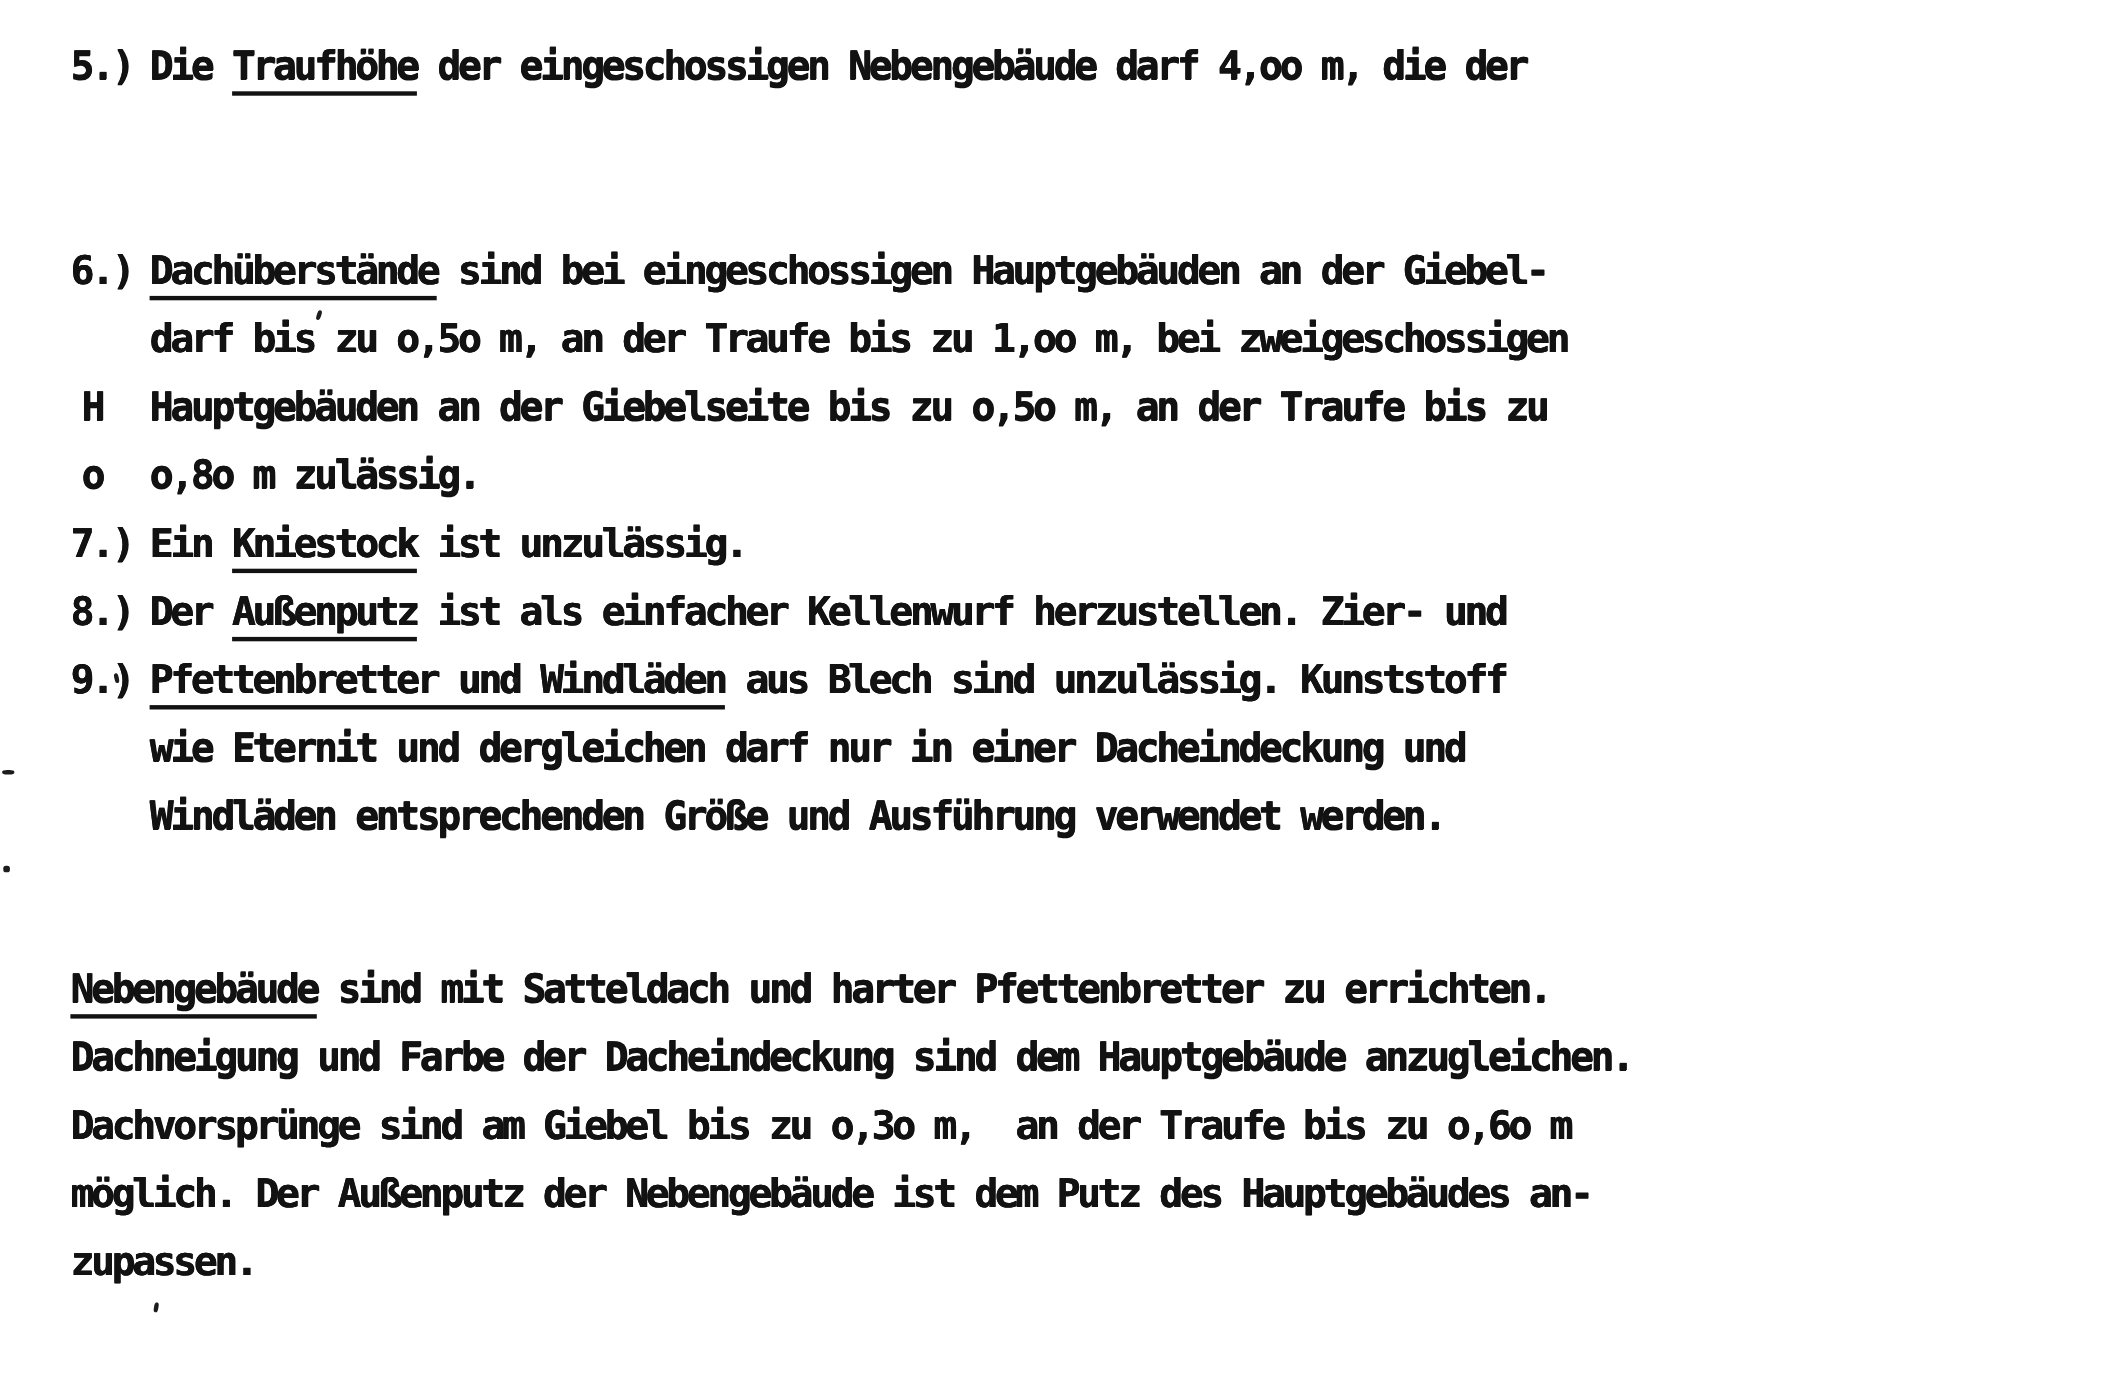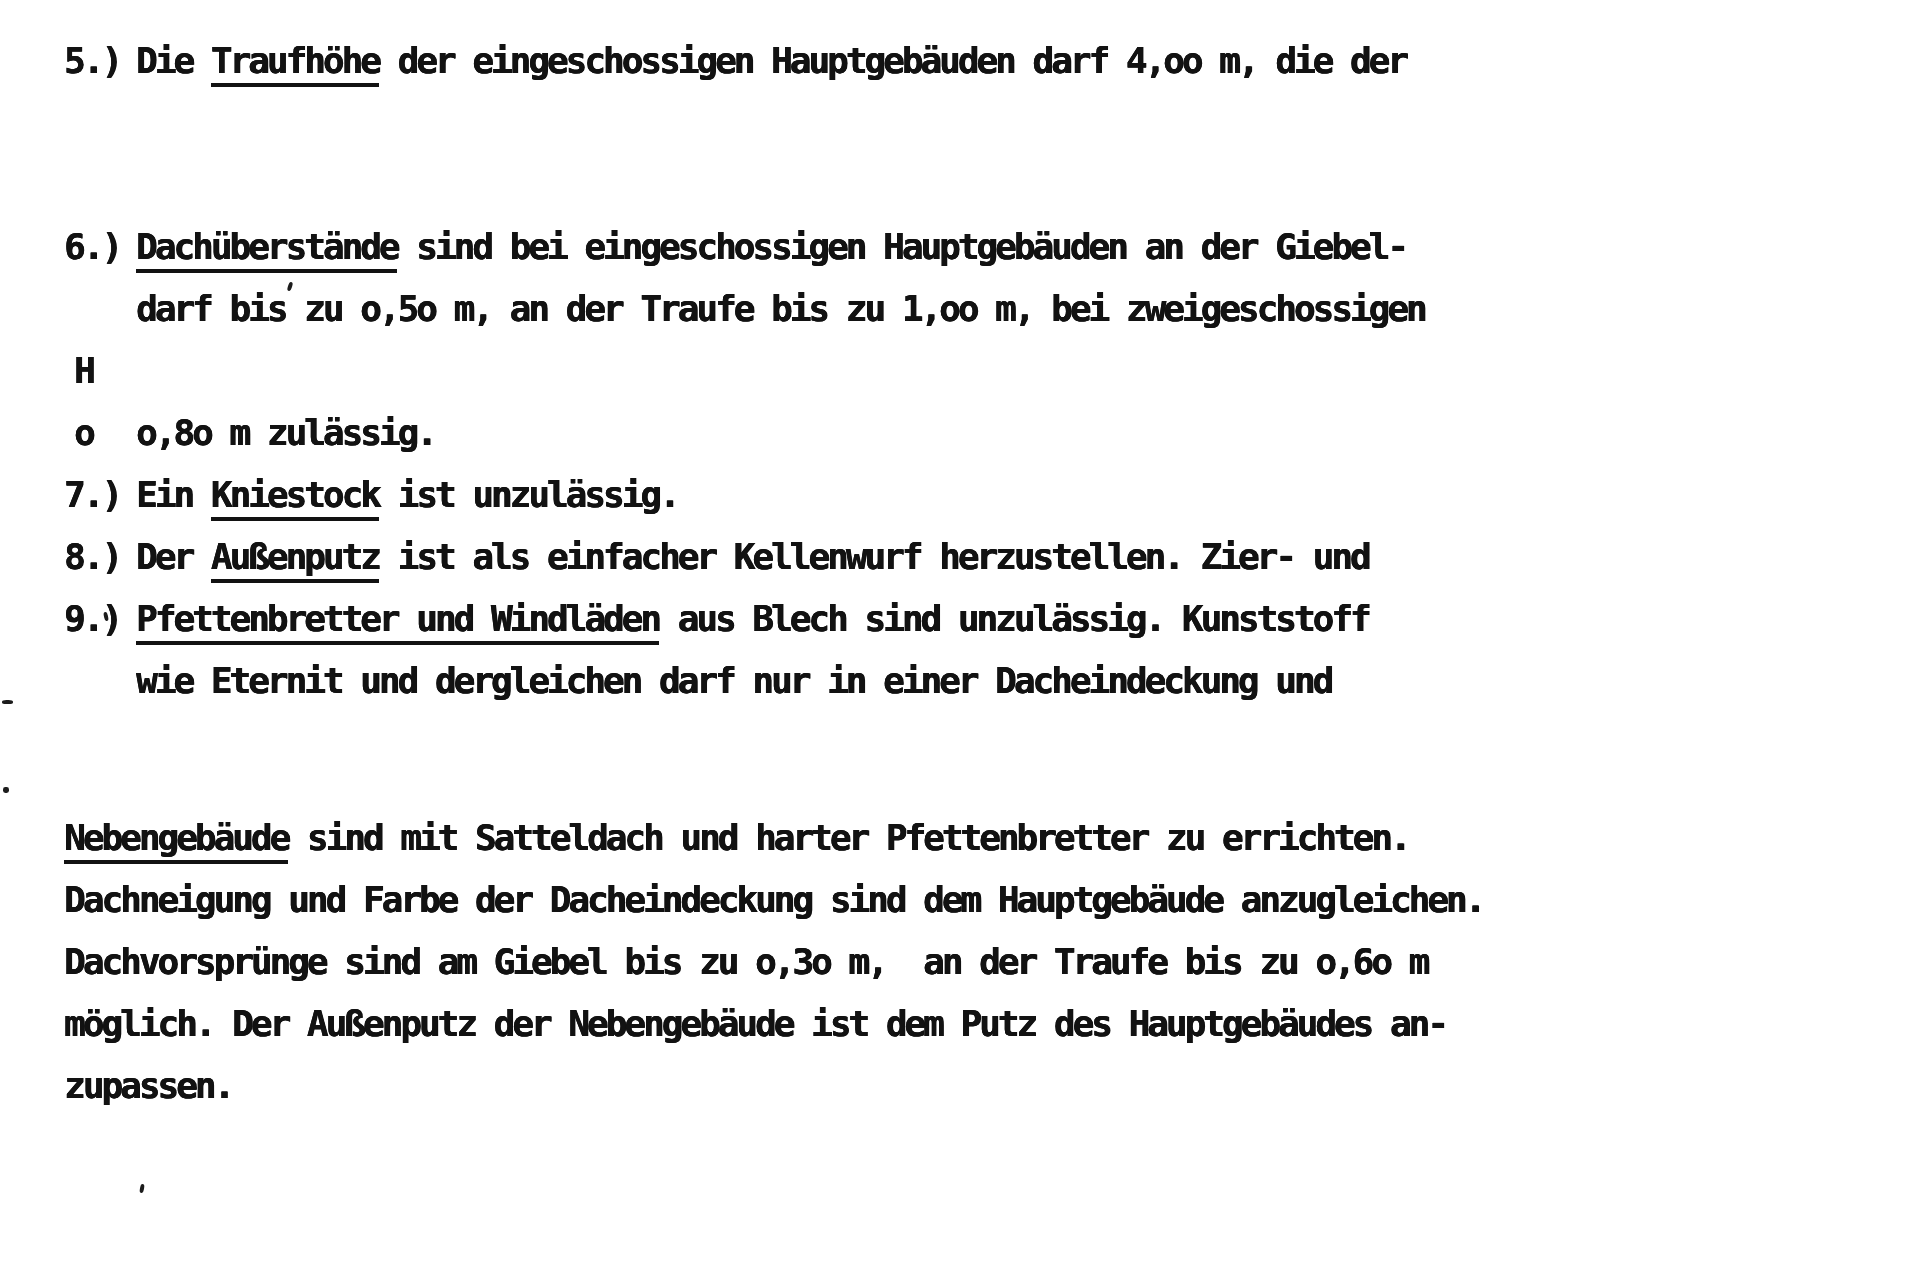--- a/index.html
+++ b/index.html
@@ -56,31 +56,32 @@
   #speck3 { left: 288px; top: 282px;  width: 4px;  height: 9px; transform: rotate(18deg); }
   #speck4 { left: 104px; top: 612px;  width: 4px;  height: 9px; transform: rotate(-12deg); }
   #speck5 { left: 140px; top: 1184px; width: 4px;  height: 9px; transform: rotate(10deg); }
   #speck6 { left: 466px; top: 616px;  width: 5px;  height: 5px; }
 </style>
 </head>
 <body style="background: rgb(255, 255, 255); color: rgb(18, 18, 18);">
 
 <div class="doc">
   <div id="numbered-list">
-      <div class="line"><span class="marker">5.)</span><span><span>Die </span><span class="u">Traufhöhe</span><span> der eingeschossigen Hauptgebäuden darf 4,oo m, die der</span></span></div>
+      <div class="line"><span class="marker">5.)</span><span><span>Die </span><span class="u">Traufhöhe</span><span> der eingeschossigen Nebengebäude darf 4,oo m, die der</span></span></div>
       <div class="line"><span class="marker"></span></div>
       <div class="line"><span class="marker"></span></div>
       <div class="line"><span class="marker">6.)</span><span><span class="u">Dachüberstände</span><span> sind bei eingeschossigen Hauptgebäuden an der Giebel-</span></span></div>
       <div class="line"><span class="marker"></span><span><span>darf bis zu o,5o m, an der Traufe bis zu 1,oo m, bei zweigeschossigen</span></span></div>
-      <div class="line"><span class="marker margin">H</span></div>
+      <div class="line"><span class="marker margin">H</span><span><span>Hauptgebäuden an der Giebelseite bis zu o,5o m, an der Traufe bis zu</span></span></div>
       <div class="line"><span class="marker margin">o</span><span><span>o,8o m zulässig.</span></span></div>
       <div class="line"><span class="marker">7.)</span><span><span>Ein </span><span class="u">Kniestock</span><span> ist unzulässig.</span></span></div>
       <div class="line"><span class="marker">8.)</span><span><span>Der </span><span class="u">Außenputz</span><span> ist als einfacher Kellenwurf herzustellen. Zier- und</span></span></div>
       <div class="line"><span class="marker">9.)</span><span><span class="u">Pfettenbretter und Windläden</span><span> aus Blech sind unzulässig. Kunststoff</span></span></div>
       <div class="line"><span class="marker"></span><span><span>wie Eternit und dergleichen darf nur in einer Dacheindeckung und</span></span></div>
+      <div class="line"><span class="marker"></span><span><span>Windläden entsprechenden Größe und Ausführung verwendet werden.</span></span></div>
     </div>
   <div id="closing-paragraph" class="para">
       <div class="line"><span><span class="u">Nebengebäude</span><span> sind mit Satteldach und harter Pfettenbretter zu errichten.</span></span></div>
       <div class="line"><span><span>Dachneigung und Farbe der Dacheindeckung sind dem Hauptgebäude anzugleichen.</span></span></div>
       <div class="line"><span><span>Dachvorsprünge sind am Giebel bis zu o,3o m,  an der Traufe bis zu o,6o m</span></span></div>
       <div class="line"><span><span>möglich. Der Außenputz der Nebengebäude ist dem Putz des Hauptgebäudes an-</span></span></div>
       <div class="line"><span><span>zupassen.</span></span></div>
     </div>
 </div>
 

